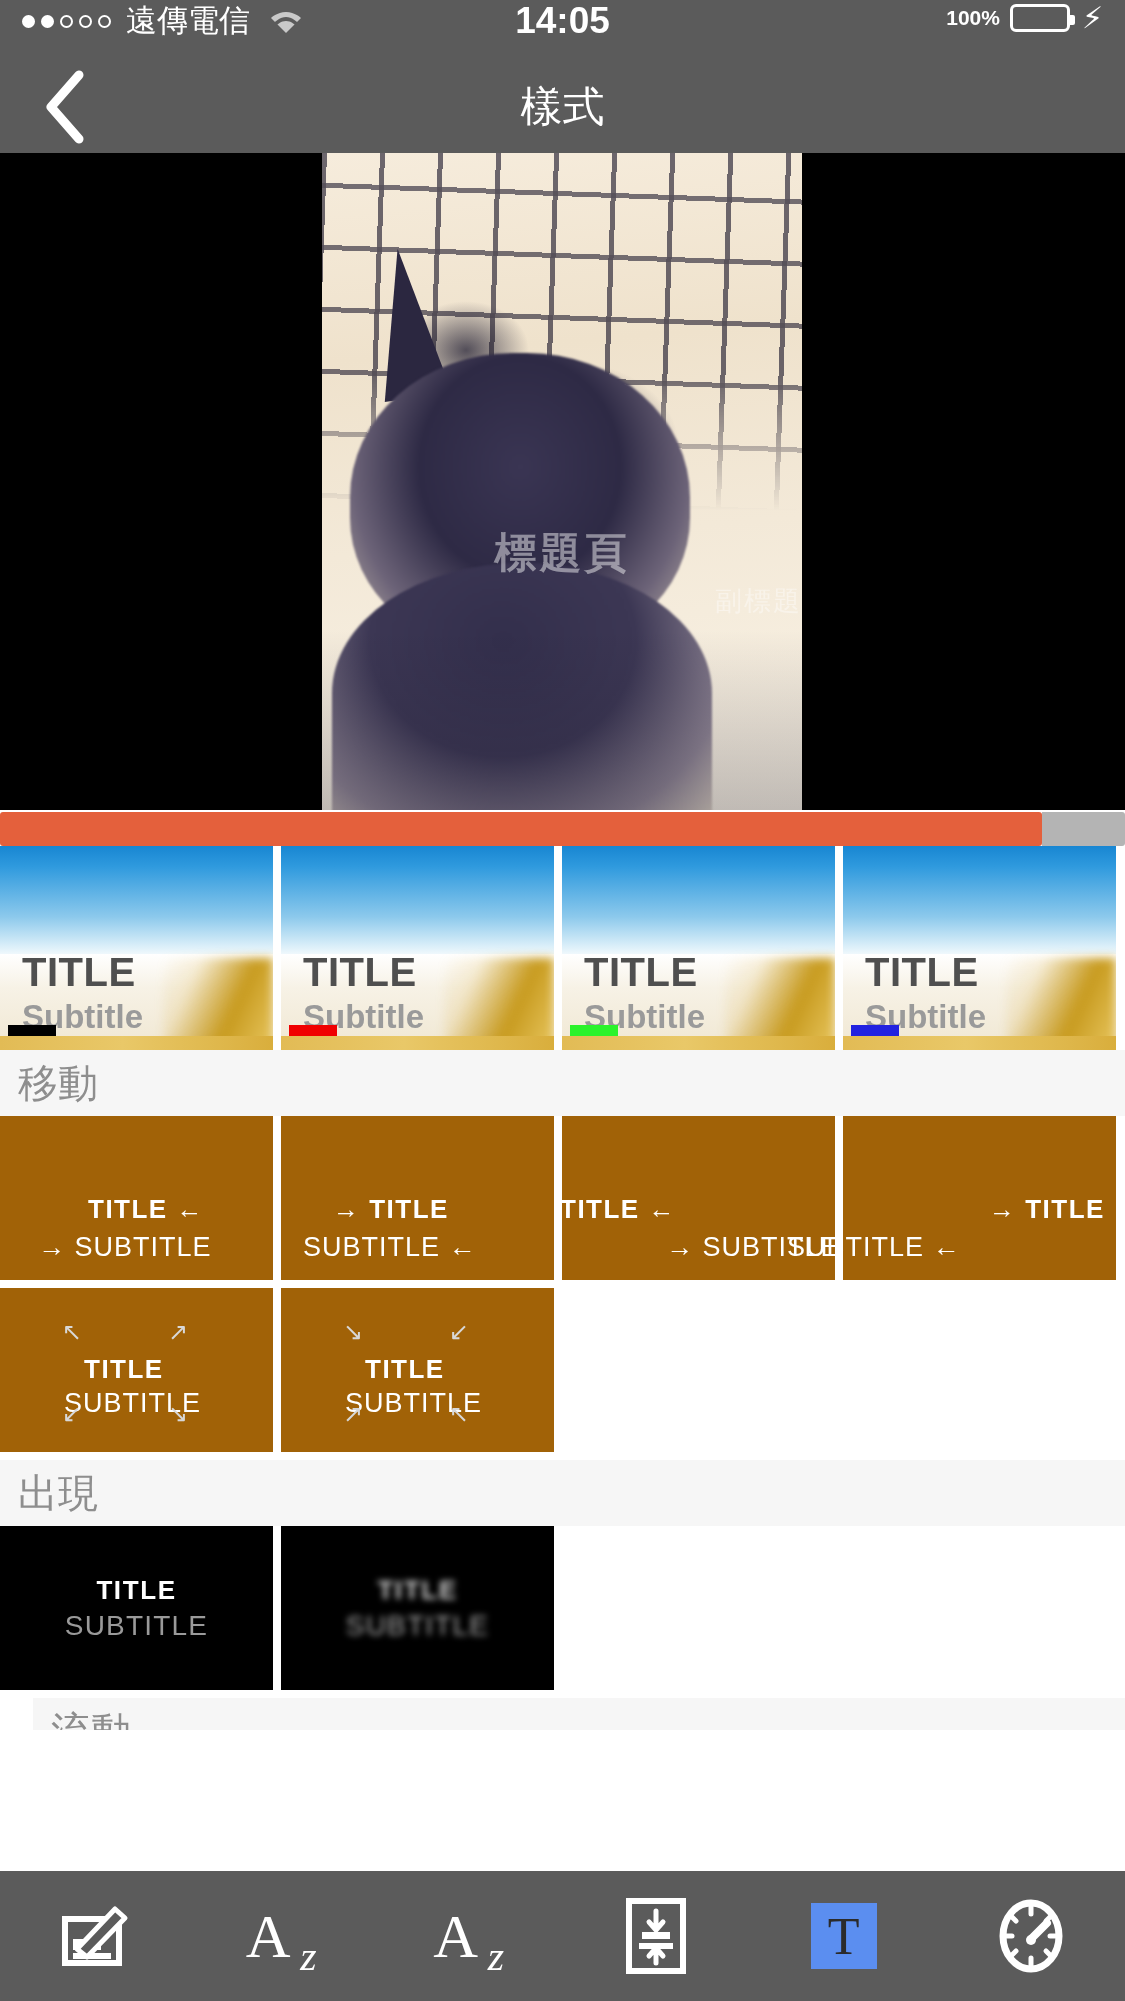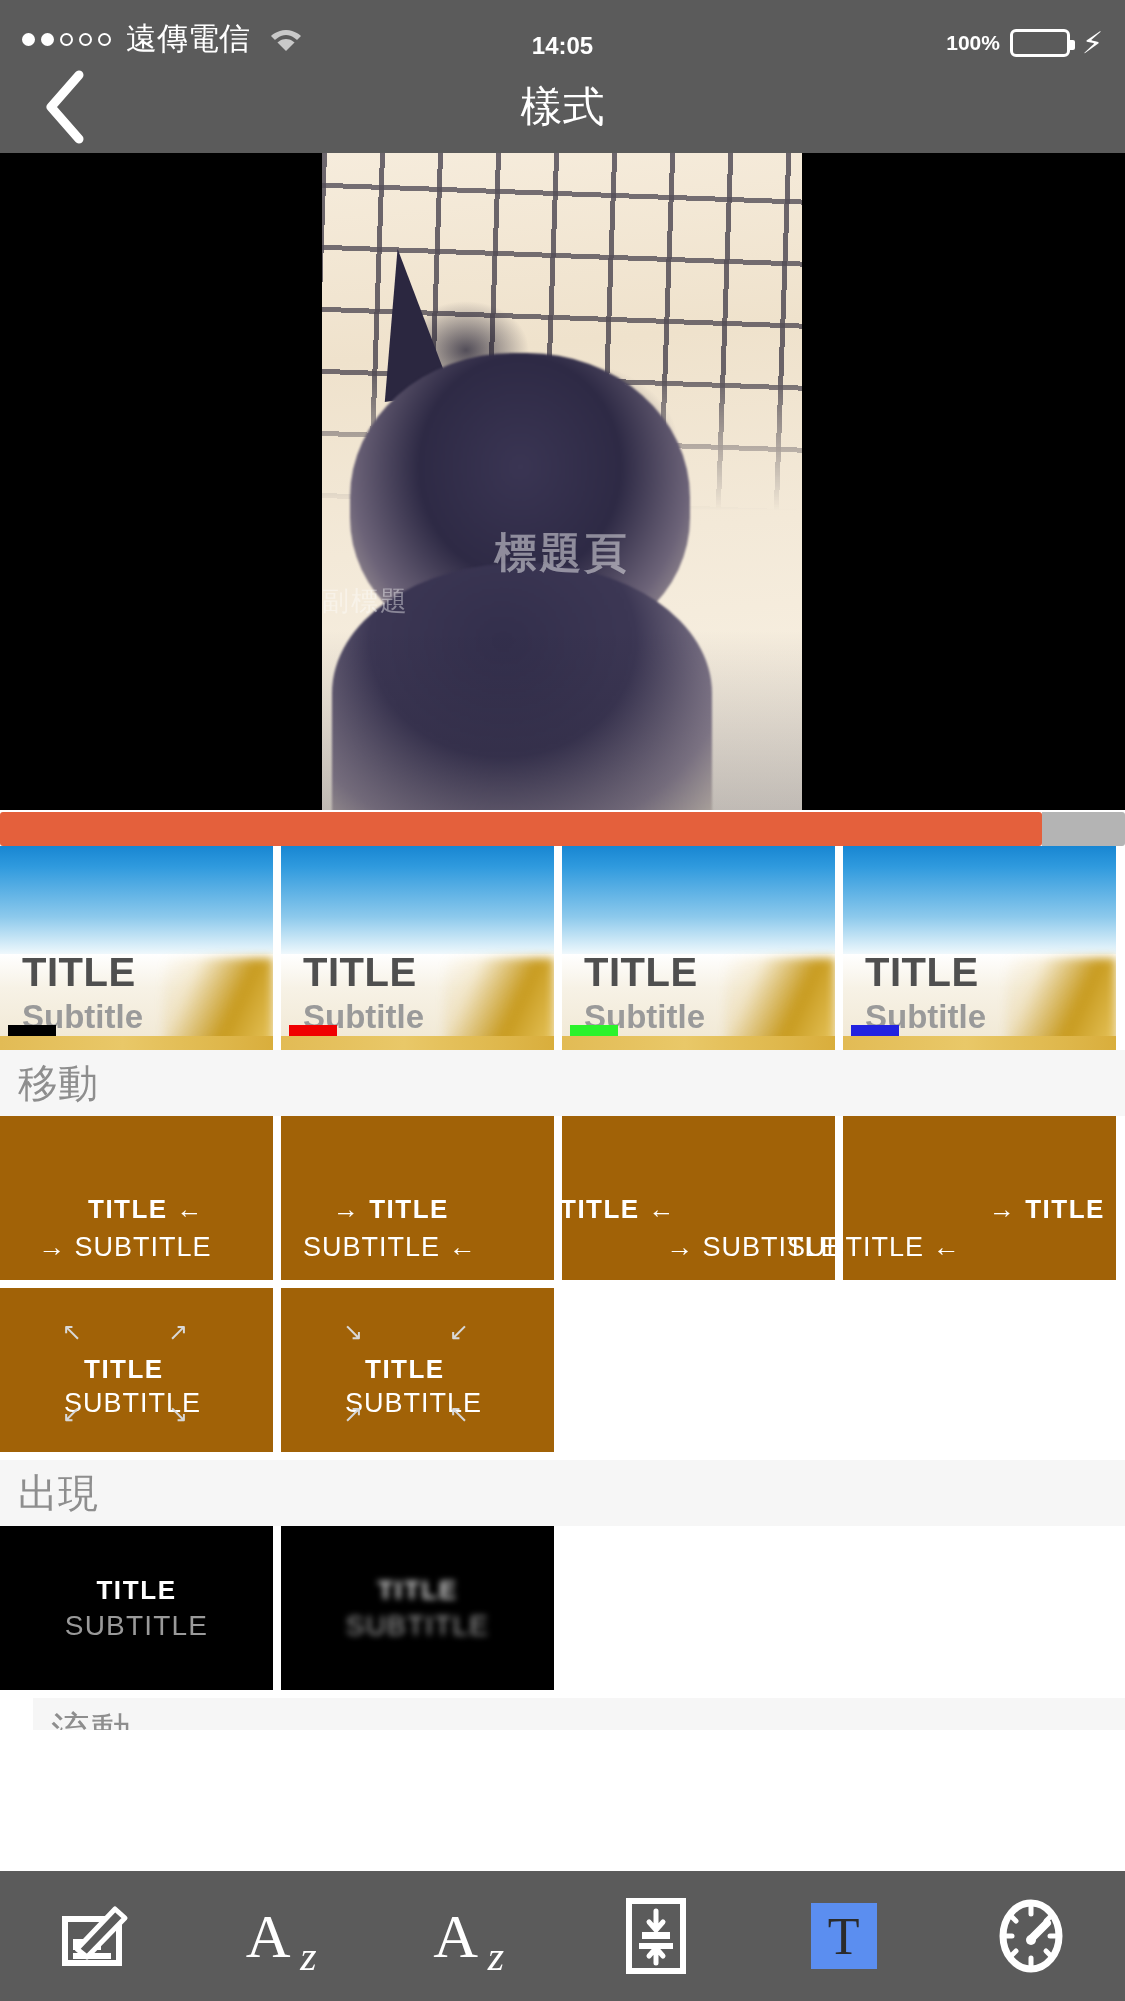--- a/index.html
+++ b/index.html
@@ -2,30 +2,30 @@
 <html><head>
 <meta charset="utf-8">
 <style>
   * { margin:0; padding:0; box-sizing:border-box; }
   html,body { width:1125px; height:2001px; background:#fff;
     font-family:"Liberation Sans","DejaVu Sans",sans-serif; overflow:hidden; }
   #app { position:relative; width:1125px; height:2001px; background:#fff; }
 
   
   .statusbar { position:absolute; top:0; left:0; width:1125px; height:60px;
-    background:#5b5b5b; color:#fff; display:flex; align-items:flex-end;
+    background:#5b5b5b; color:#fff; display:flex; align-items:flex-start;
     padding:0 22px; font-size:30px; font-weight:600; }
   .sb-left { display:flex; align-items:center; gap:9px; flex:1; }
   .dots { display:flex; align-items:center; gap:6px; }
   .dot { width:13px; height:13px; border-radius:50%; border:2px solid #fff; }
   .dot.on { background:#fff; }
   .carrier { font-size:31px; font-weight:500; letter-spacing:0px; margin-left:6px;}
   .wifi { margin-left:10px; display:flex; align-items:center; }
   .sb-center { position:absolute; left:0; right:0; text-align:center;
-    font-size:24px; font-weight:700; pointer-events:none; }
+    font-size:37px; font-weight:700; pointer-events:none; }
   .sb-right { display:flex; align-items:center; gap:10px; justify-content:flex-end;
     flex:1; z-index:2; }
   .batt-pct { font-size:21px; font-weight:700; }
   .batt { width:60px; height:28px; border:3px solid #fff; border-radius:6px;
     position:relative; padding:2px; }
   .batt::after { content:""; position:absolute; right:-8px; top:8px; width:5px;
     height:10px; background:#fff; border-radius:0 2px 2px 0; }
   .batt-fill { width:100%; height:100%; background:#4cd964; border-radius:2px; }
   .bolt { font-size:30px; margin-left:2px; }
 
@@ -66,21 +66,21 @@
     filter:blur(1px); }
   .cat-body { position:absolute; left:10px; top:410px; width:380px; height:260px;
     border-radius:50% 50% 0 0;
     background:radial-gradient(ellipse at 45% 30%, #332f4c 0%, #3c3754 45%, #8e8494 78%, #e7dccb 100%);
     filter:blur(1px); }
   .cat-shade { position:absolute; left:0; bottom:0; width:100%; height:180px;
     background:linear-gradient(to bottom, rgba(0,0,0,0), rgba(20,18,34,.25)); }
   .ov-title { position:absolute; left:0; right:0; top:372px; text-align:center;
     color:rgba(255,255,255,.46); font-size:42px; font-weight:600;
     letter-spacing:3px; }
-  .ov-sub { position:absolute; left:0; right:0; top:430px; text-align:left;
+  .ov-sub { position:absolute; left:0; right:0; top:430px; text-align:right;
     color:rgba(255,255,255,.40); font-size:27px; letter-spacing:2px; }
 
   
   .scrub { position:absolute; top:812px; left:0; width:1125px; height:34px;
     background:#fff; }
   .scrub-fill { position:absolute; left:0; top:0; height:34px; width:1042px;
     background:#e4603c; border-radius:3px; }
   .scrub-rest { position:absolute; left:1042px; top:0; height:34px; width:83px;
     background:#b4b4b4; border-radius:0 3px 3px 0; }
 

